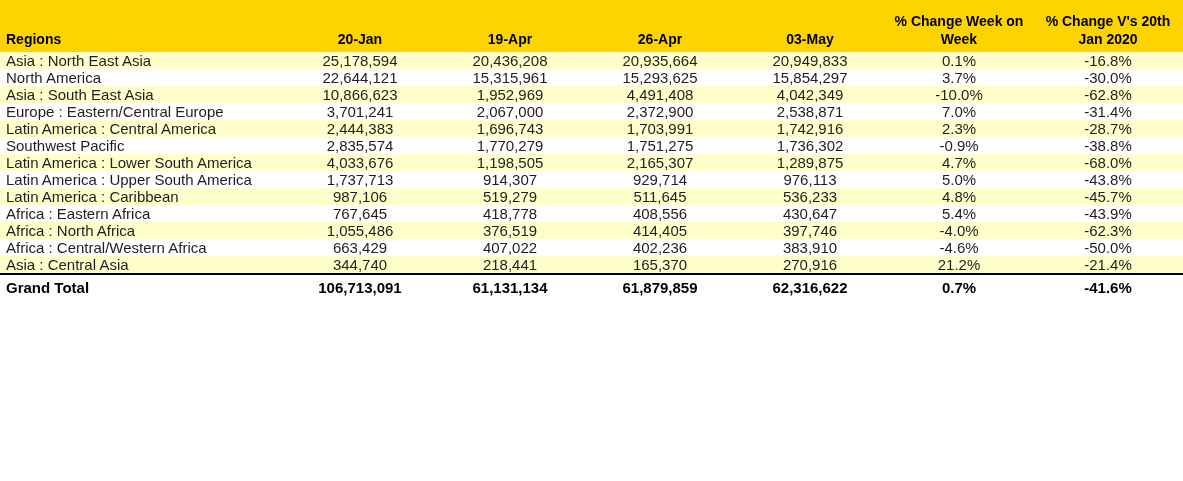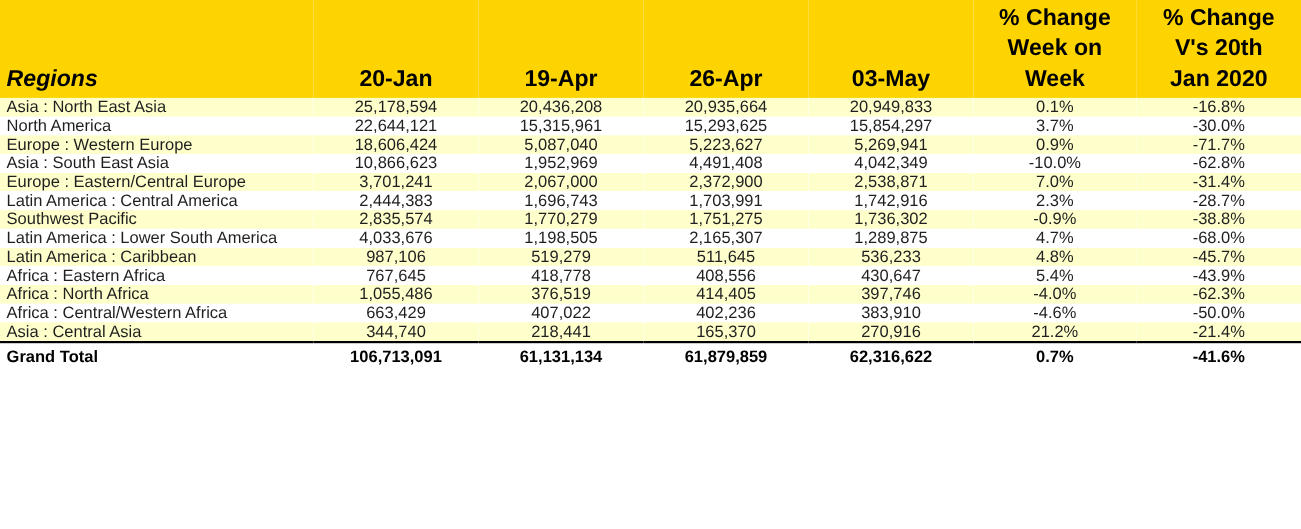--- a/index.html
+++ b/index.html
@@ -11,30 +11,30 @@
   }
   table.tbl {
     width: 1183px;
     border-collapse: collapse;
     table-layout: fixed;
   }
   thead th {
     background: var(--header-bg, #FDD400);
     color: var(--header-text-color, #000000);
     font-weight: bold;
-    font-size: 21px;
+    font-size: 14px;
     line-height: 1.3;
     vertical-align: bottom;
     text-align: center;
     height: 52px;
     box-sizing: border-box;
     padding: 3px 6px 4px 6px;
     white-space: pre-line;
   }
-  thead th.left { text-align: left; padding-left: 6px; font-style: italic; }
+  thead th.left { text-align: left; padding-left: 6px; }
   tbody tr { height: 15px; }
   tbody tr:nth-child(odd) { background: var(--row-alt-bg, #FFFFCC); }
   tbody tr:nth-child(even) { background: var(--row-bg, #FFFFFF); }
   td {
     font-size: 15px;
     color: var(--text-color, #1F1F1F);
     text-align: center;
     padding: 0 6px;
     overflow: hidden;
     white-space: nowrap;
@@ -87,29 +87,20 @@
         <tr>
     <td class="left">North America</td>
     <td>22,644,121</td>
     <td>15,315,961</td>
     <td>15,293,625</td>
     <td>15,854,297</td>
     <td>3.7%</td>
     <td>-30.0%</td>
   </tr>
         <tr>
-    <td class="left">Europe : Western Europe</td>
-    <td>18,606,424</td>
-    <td>5,087,040</td>
-    <td>5,223,627</td>
-    <td>5,269,941</td>
-    <td>0.9%</td>
-    <td>-71.7%</td>
-  </tr>
-        <tr>
     <td class="left">Asia : South East Asia</td>
     <td>10,866,623</td>
     <td>1,952,969</td>
     <td>4,491,408</td>
     <td>4,042,349</td>
     <td>-10.0%</td>
     <td>-62.8%</td>
   </tr>
         <tr>
     <td class="left">Europe : Eastern/Central Europe</td>
@@ -139,20 +130,29 @@
     <td>-38.8%</td>
   </tr>
         <tr>
     <td class="left">Latin America : Lower South America</td>
     <td>4,033,676</td>
     <td>1,198,505</td>
     <td>2,165,307</td>
     <td>1,289,875</td>
     <td>4.7%</td>
     <td>-68.0%</td>
+  </tr>
+        <tr>
+    <td class="left">Latin America : Upper South America</td>
+    <td>1,737,713</td>
+    <td>914,307</td>
+    <td>929,714</td>
+    <td>976,113</td>
+    <td>5.0%</td>
+    <td>-43.8%</td>
   </tr>
         <tr>
     <td class="left">Latin America : Caribbean</td>
     <td>987,106</td>
     <td>519,279</td>
     <td>511,645</td>
     <td>536,233</td>
     <td>4.8%</td>
     <td>-45.7%</td>
   </tr>

